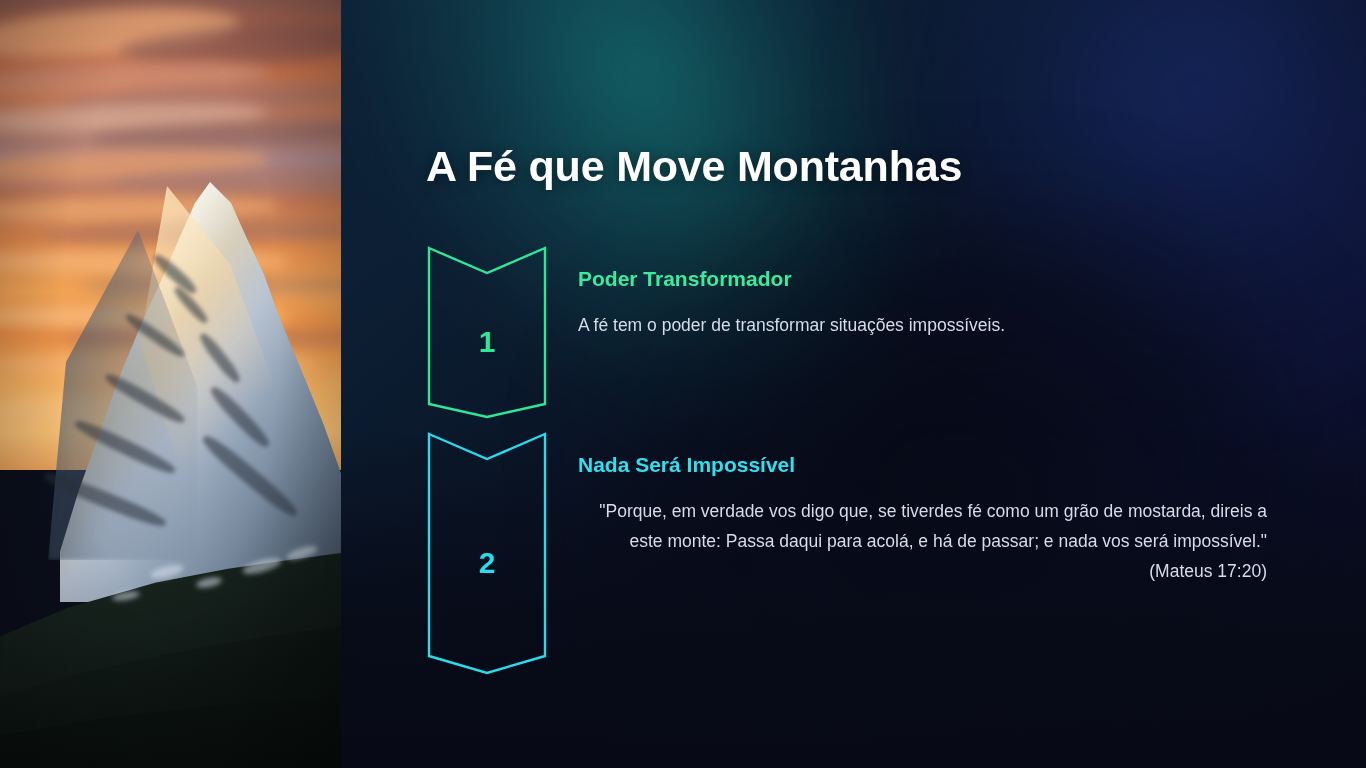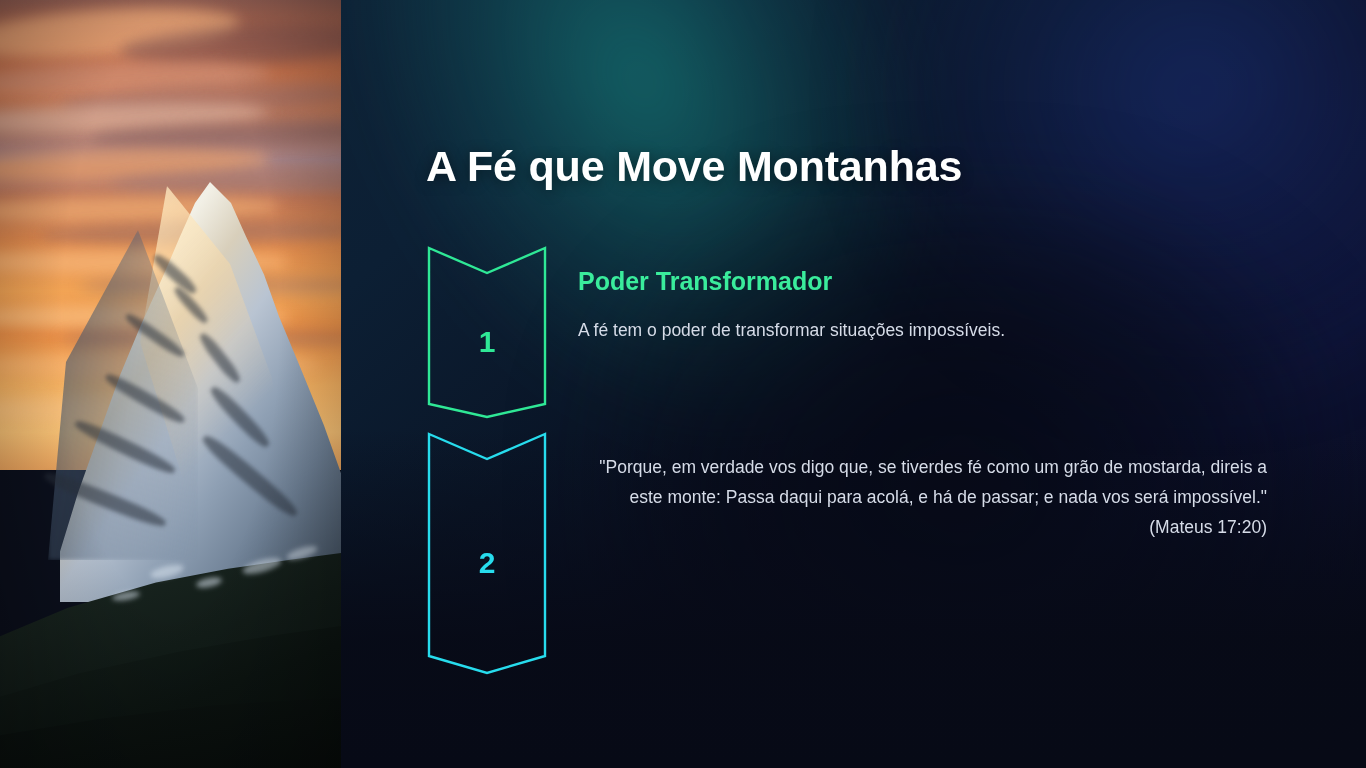--- a/index.html
+++ b/index.html
@@ -231,21 +231,21 @@
   }
   .badge-1 .badge-num { top:81px; color:#2fe896; }
   .badge-2 .badge-num { top:116px; color:#27dced; }
 
   .item-body {
     padding-left:31px;
     padding-top:20px;
     max-width:720px;
   }
   .item-heading {
-    font-size:25px;
+    font-size:21px;
     font-weight:bold;
     line-height:1.2;
     margin-bottom:19px;
     white-space:nowrap;
   }
   .heading-1 { color:#3aec9c; }
   .heading-2 { color:#2fe0ef; }
 
   .item-text {
     font-size:17.5px;
@@ -331,20 +331,21 @@
       </div>
 
       <div class="item item-2">
         <div class="badge badge-2">
           <svg viewBox="0 0 120 243" preserveAspectRatio="none">
             <path d="M2 2 L60 27 L118 2 L118 224 L60 241 L2 224 Z" fill="none" stroke="#27dced" stroke-width="2.4" stroke-linejoin="miter"></path>
           </svg>
           <div class="badge-num">2</div>
         </div>
         <div class="item-body">
+          <div class="item-heading heading-2">Nada Será Impossível</div>
           <div class="item-text">"Porque, em verdade vos digo que, se tiverdes fé como um grão de mostarda, direis a este monte: Passa daqui para acolá, e há de passar; e nada vos será impossível." (Mateus 17:20)</div>
         </div>
       </div>
 
     </div>
   </div>
 
 </div>
 
 </body></html>

